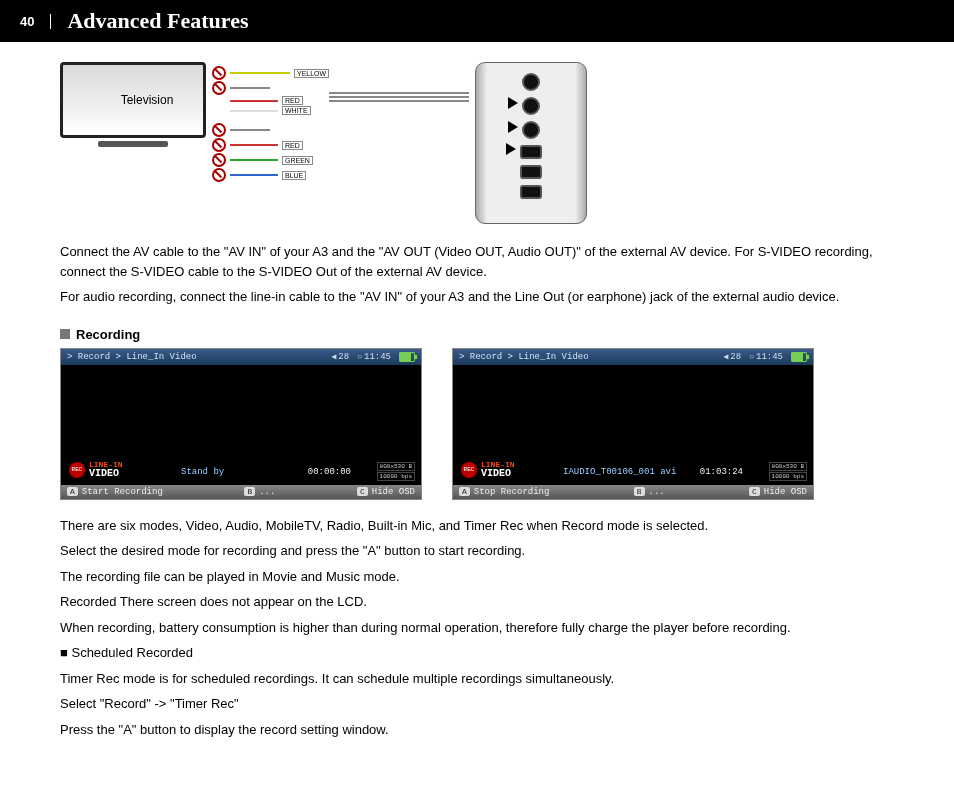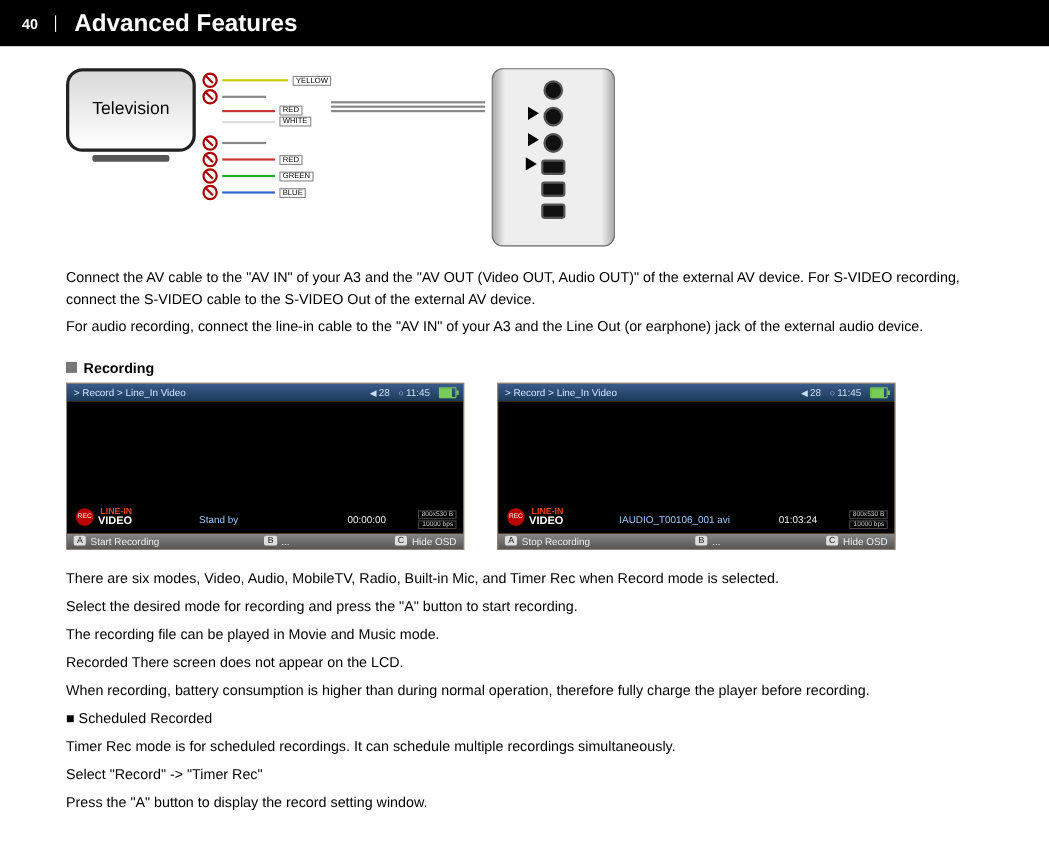--- a/index.html
+++ b/index.html
@@ -20,20 +20,21 @@
   }
   .page-number {
     font-size: 13px;
     font-weight: bold;
     border-right: 1px solid #fff;
     padding-right: 16px;
   }
   .header-title {
     font-size: 22px;
     font-weight: bold;
+    font-family: Liberation Serif, serif;
   }
   .content {
     padding: 20px 60px 20px 60px;
   }
   .section-title {
     font-weight: bold;
     font-size: 15px;
     margin: 16px 0 10px 0;
   }
   .diagram-row {
@@ -45,25 +46,26 @@
   .tv-wrapper {
     display: flex;
     flex-direction: column;
     align-items: center;
   }
   .tv {
     width: 112px;
     height: 70px;
     background: linear-gradient(#d9d9d9,#fff);
     border: 3px solid #222;
-    border-radius: 15px;
+    border-radius: 4px;
     display: flex;
     align-items: center;
     justify-content: center;
-    font-size: 16px;
+    font-size: 12px;
+    padding-left: 28px;
   }
   .tv-stand {
     width: 70px;
     height: 6px;
     background: #555;
     border-radius: 2px;
     margin-top: 3px;
   }
   .wires {
     display: flex;
@@ -178,39 +180,38 @@
     background: #777;
   }
   .screenshots {
     display: flex;
     gap: 30px;
     margin: 6px 0 16px 0;
   }
   .screenshot {
     width: 360px;
     border: 1px solid #888;
-    background: #a16207;
+    background: #0ea5e9;
     font-size: 9px;
     color: #cde;
-    font-family: Liberation Sans, sans-serif;
+    font-family: Liberation Mono, monospace;
   }
   .ss-topbar {
     background: linear-gradient(#3a5a8a,#1a3a5a);
     padding: 3px 6px;
     display: flex;
     justify-content: space-between;
     align-items: center;
   }
   .ss-breadcrumb { color: #cfe3ff; }
   .ss-topright { display: flex; gap: 8px; align-items: center; }
   .ss-body {
     height: 120px;
     background: #000;
     position: relative;
-    text-align: right;
   }
   .rec-badge {
     position: absolute;
     left: 8px;
     bottom: 6px;
     display: flex;
     align-items: center;
     gap: 4px;
   }
   .rec-dot {

